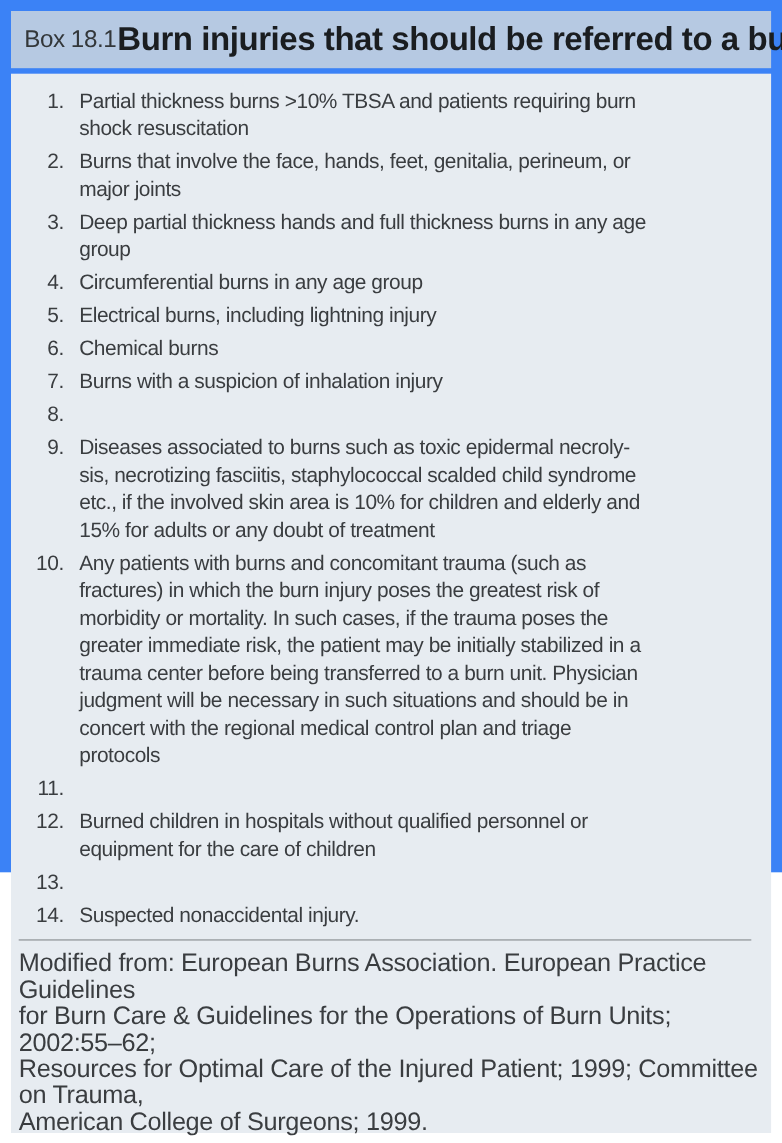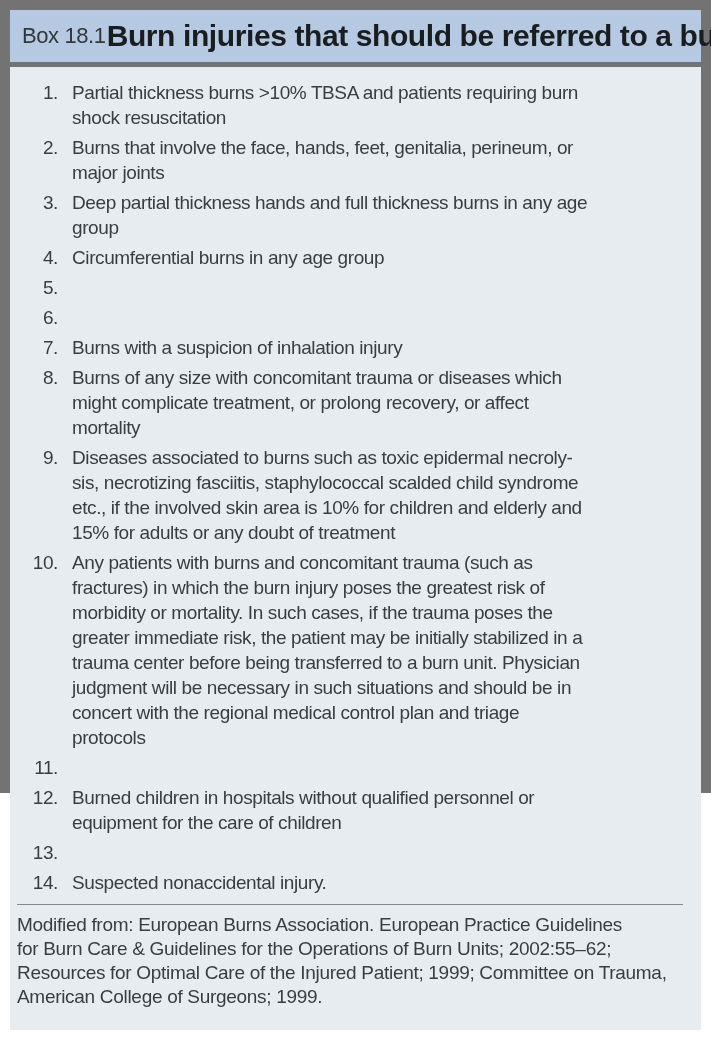--- a/index.html
+++ b/index.html
@@ -4,21 +4,21 @@
 <style>
   * { margin: 0; padding: 0; box-sizing: border-box; }
   html, body { background: #ffffff; }
   body {
     width: 711px; height: 1039px;
     font-family: "Liberation Sans", "DejaVu Sans", sans-serif;
     overflow: hidden;
   }
   .page {
     width: 711px; height: 793px;
-    background: #737373;
+    background: #3b82f6;
     padding: 10px 10px 0 10px;
   }
   .box-header {
     height: 52px;
     background: var(--header_bg, #b6c9e2);
     display: flex;
     align-items: center;
     padding-left: 12px;
     margin-bottom: 5px;
   }
@@ -57,21 +57,21 @@
     white-space: nowrap;
   }
   .item-text { white-space: pre-line; }
   .divider {
     border: none;
     border-top: 1.5px solid var(--divider, #84888b);
     margin: 9px 6px 8px 7px;
   }
   .footer-note {
     margin-left: 7px;
-    font-size: 19px;
+    font-size: 23px;
     line-height: 24px;
     letter-spacing: -0.3px;
     color: var(--text, #3a3d40);
     white-space: pre-line;
   }
 </style>
 </head>
 <body>
 
 <div class="page">
@@ -95,33 +95,32 @@
         <span class="item-num">3.</span>
         <span class="item-text">Deep partial thickness hands and full thickness burns in any age
 group</span>
       </li>
       <li>
         <span class="item-num">4.</span>
         <span class="item-text">Circumferential burns in any age group</span>
       </li>
       <li>
         <span class="item-num">5.</span>
+        <span class="item-text">Electrical burns, including lightning injury</span>
       </li>
       <li>
         <span class="item-num">6.</span>
+        <span class="item-text">Chemical burns</span>
       </li>
       <li>
         <span class="item-num">7.</span>
         <span class="item-text">Burns with a suspicion of inhalation injury</span>
       </li>
       <li>
         <span class="item-num">8.</span>
-        <span class="item-text">Burns of any size with concomitant trauma or diseases which
-might complicate treatment, or prolong recovery, or affect
-mortality</span>
       </li>
       <li>
         <span class="item-num">9.</span>
         <span class="item-text">Diseases associated to burns such as toxic epidermal necroly-
 sis, necrotizing fasciitis, staphylococcal scalded child syndrome
 etc., if the involved skin area is 10% for children and elderly and
 15% for adults or any doubt of treatment</span>
       </li>
       <li>
         <span class="item-num">10.</span>

